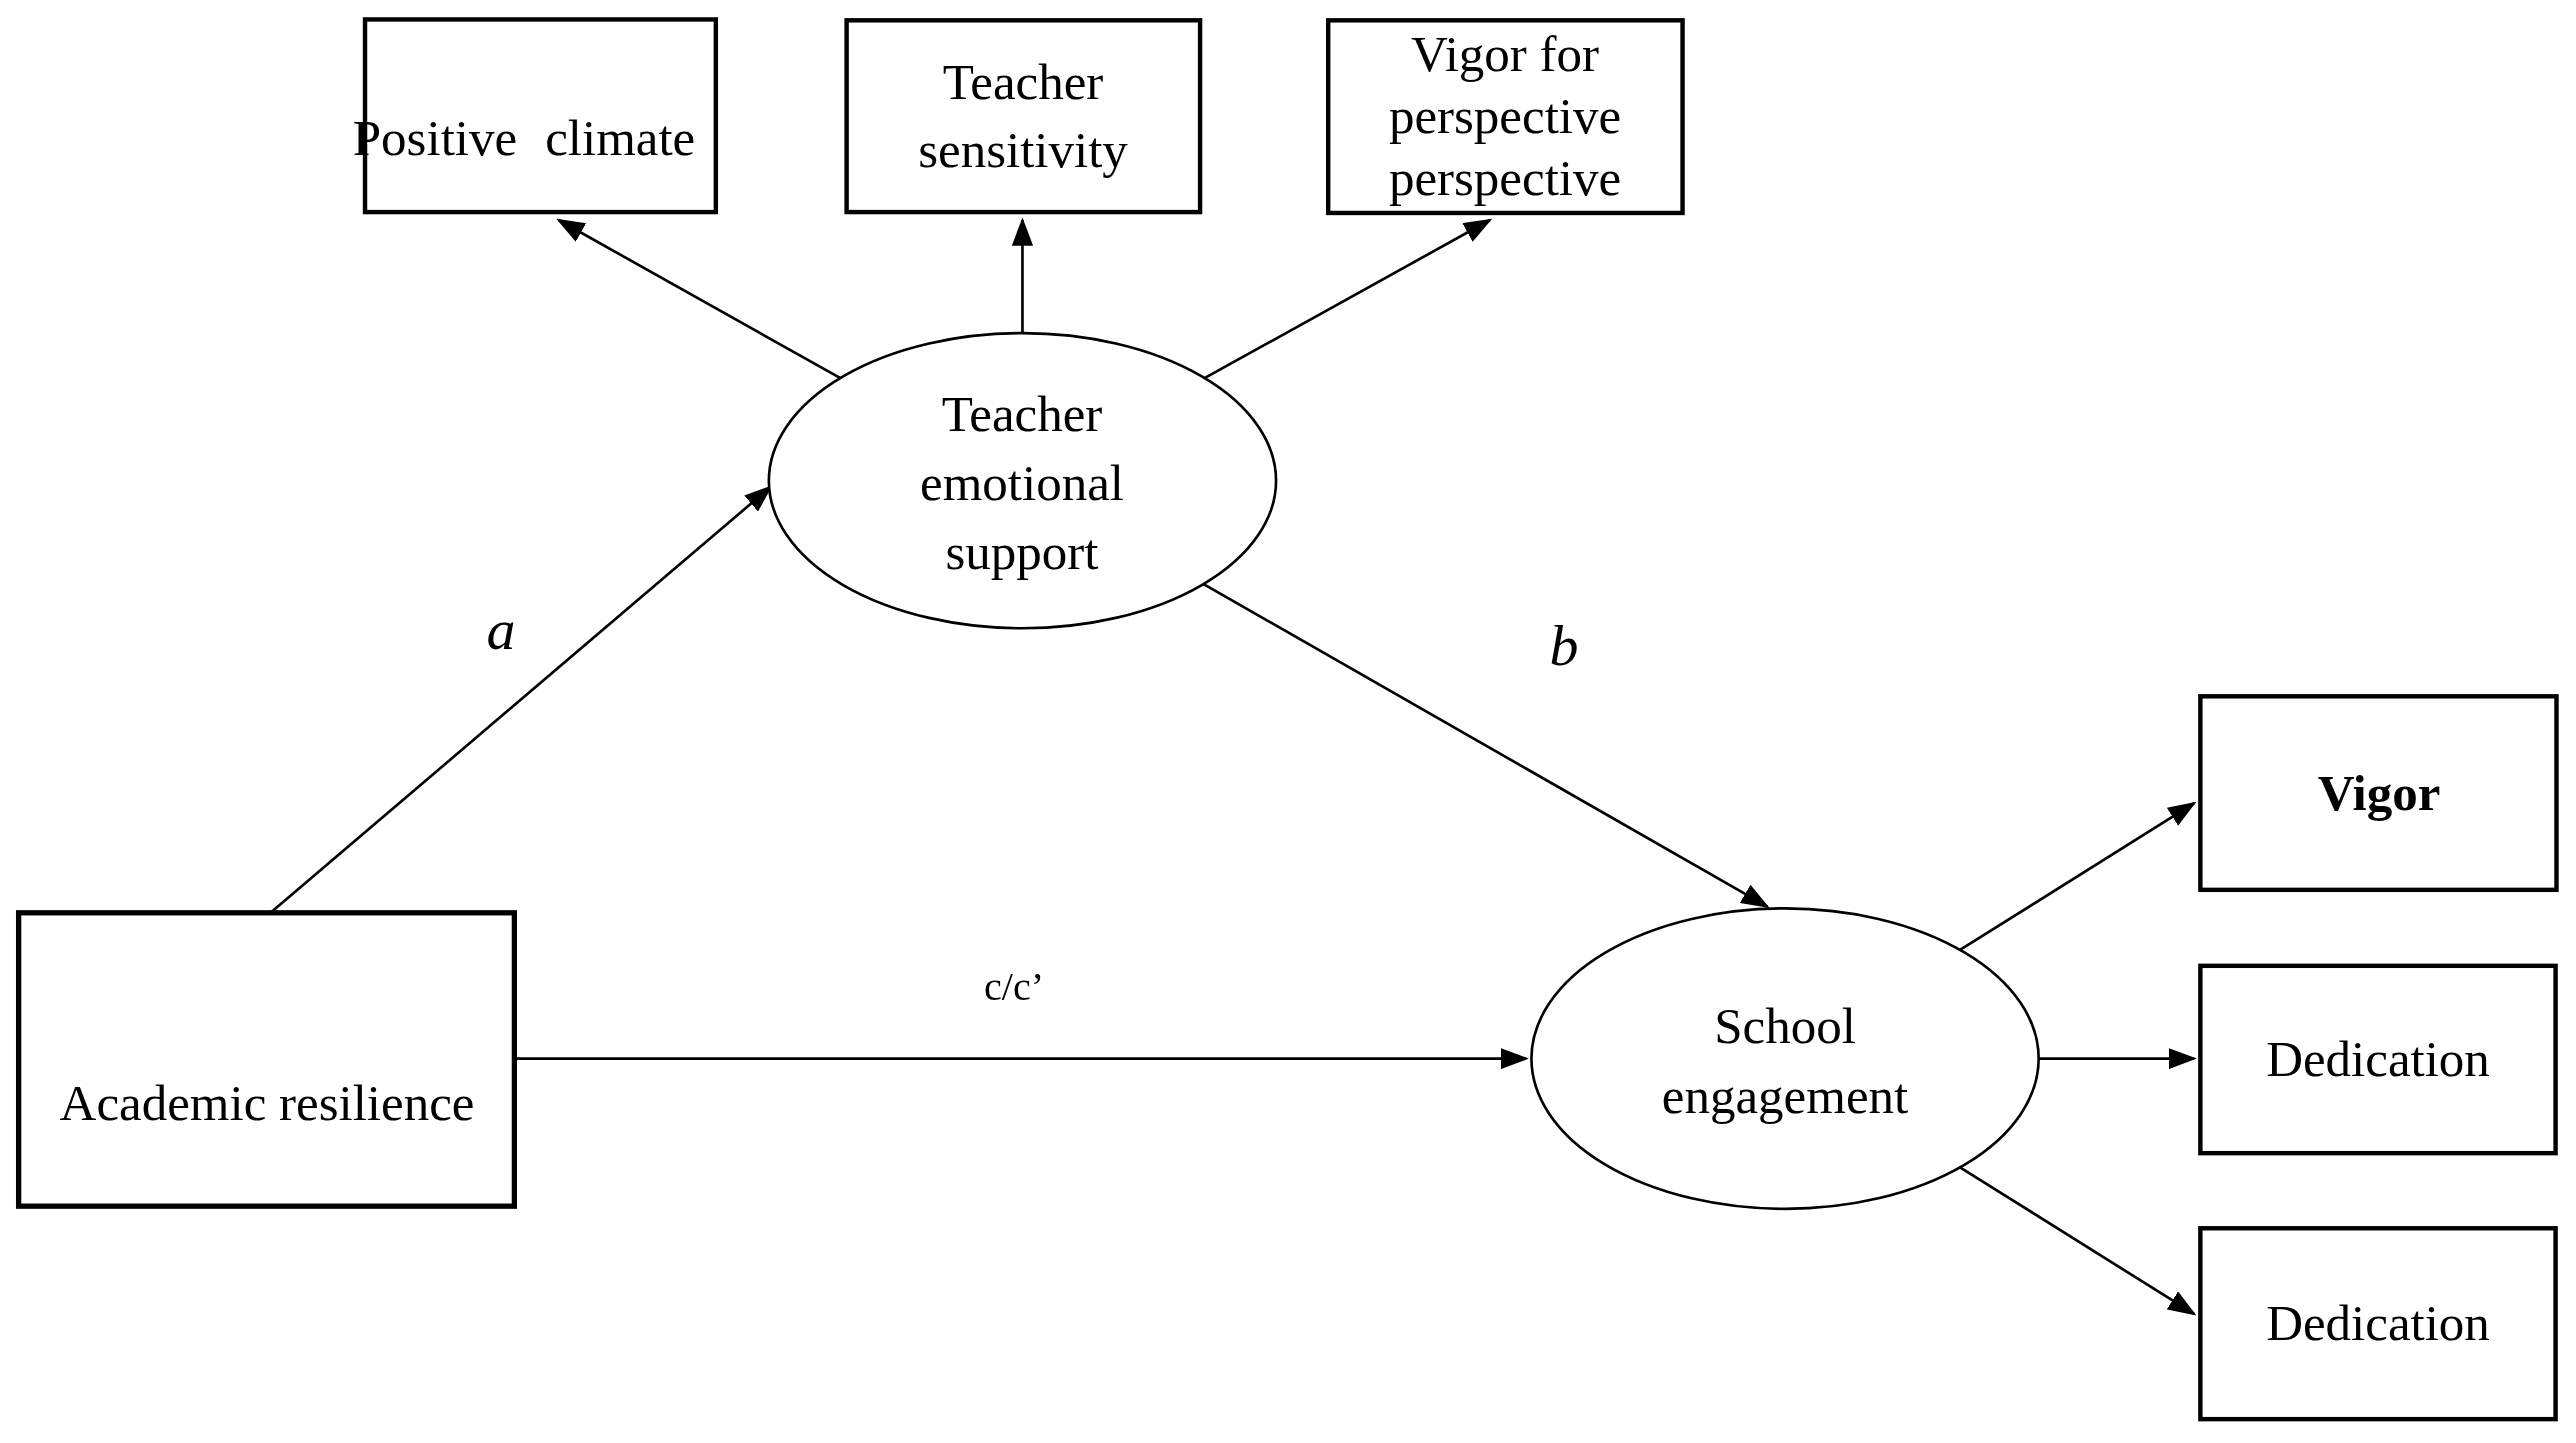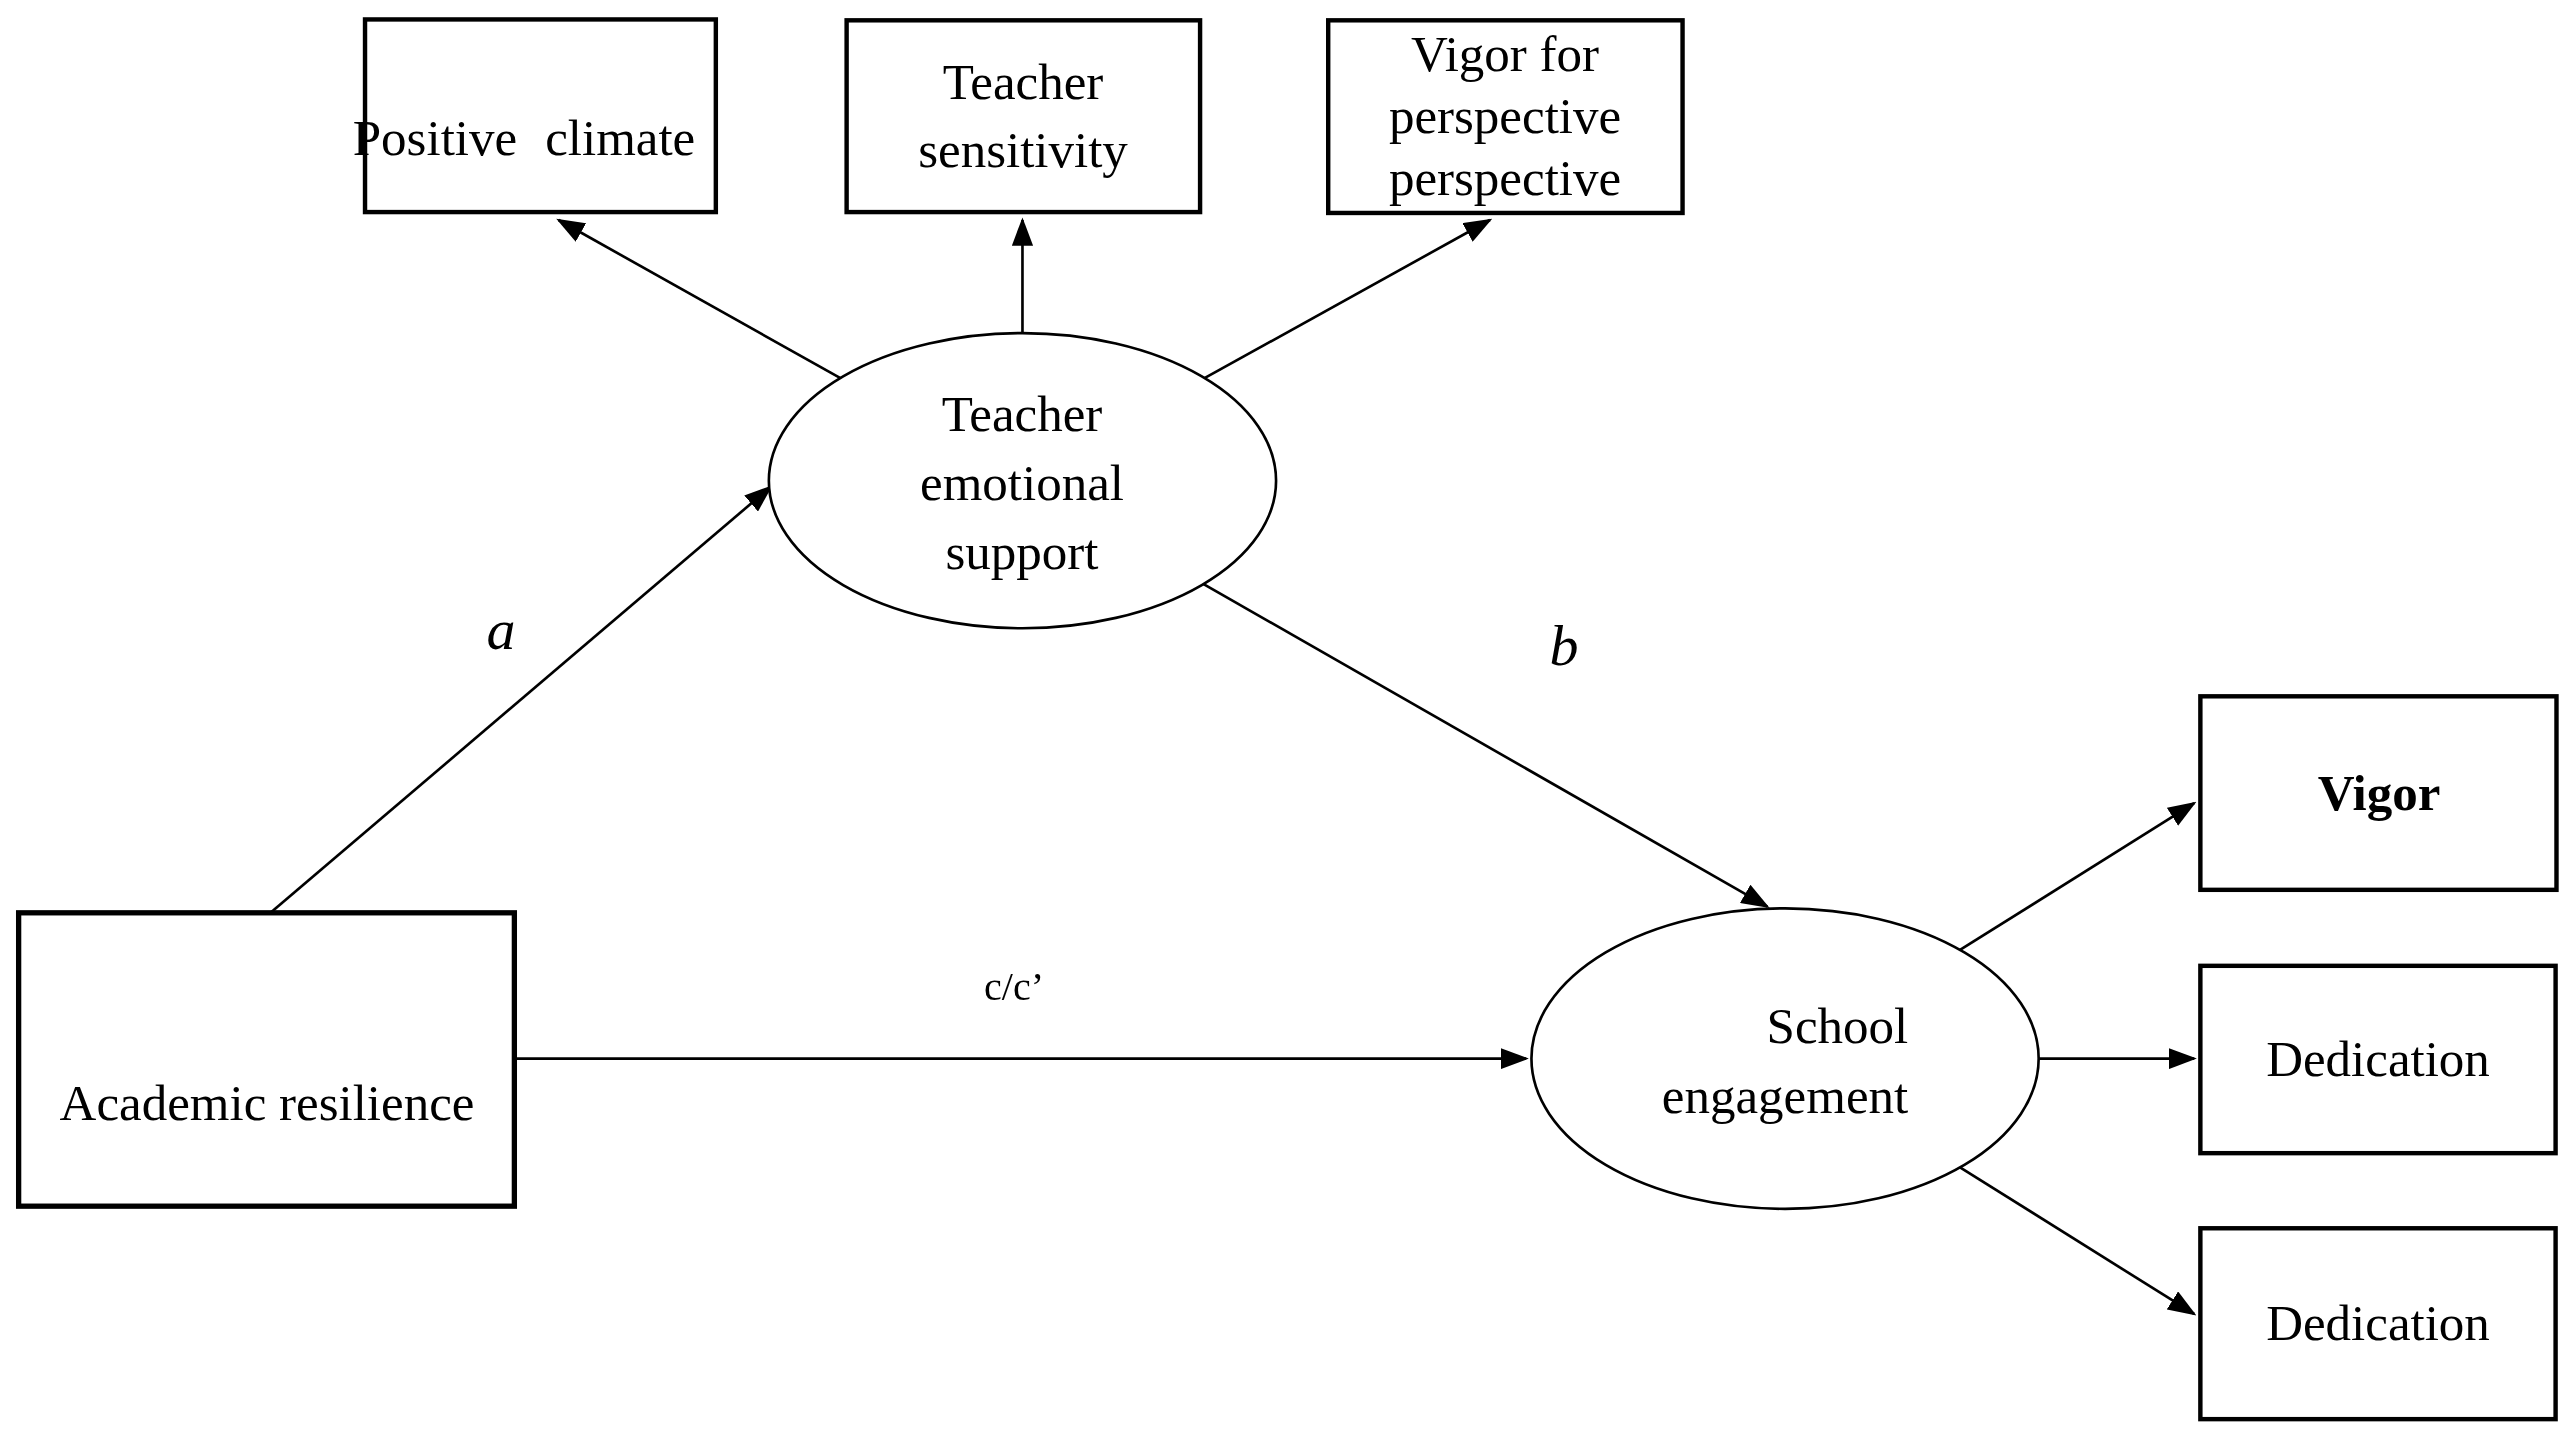--- a/index.html
+++ b/index.html
@@ -82,21 +82,21 @@
   </div>
 
   <div class="lbl lh78" style="left:1022px; top:483px;">
     <span class="ln">Teacher</span>
     <span class="ln">emotional</span>
     <span class="ln">support</span>
   </div>
 
   <div class="lbl" style="left:267px; top:1060px;margin-top:44px;">Academic resilience</div>
 
-  <div class="lbl lh79" style="left:1785px; top:1061px;text-align:right;">
+  <div class="lbl lh79" style="left:1785px; top:1061px;">
     <span class="ln">School</span>
     <span class="ln">engagement</span>
   </div>
 
   <div class="lbl" style="left:2379px; top:794px;font-weight:bold;">Vigor</div>
 
   <div class="lbl" style="left:2378px; top:1060px;">Dedication</div>
 
   <div class="lbl" style="left:2378px; top:1324px;">Dedication</div>
 

